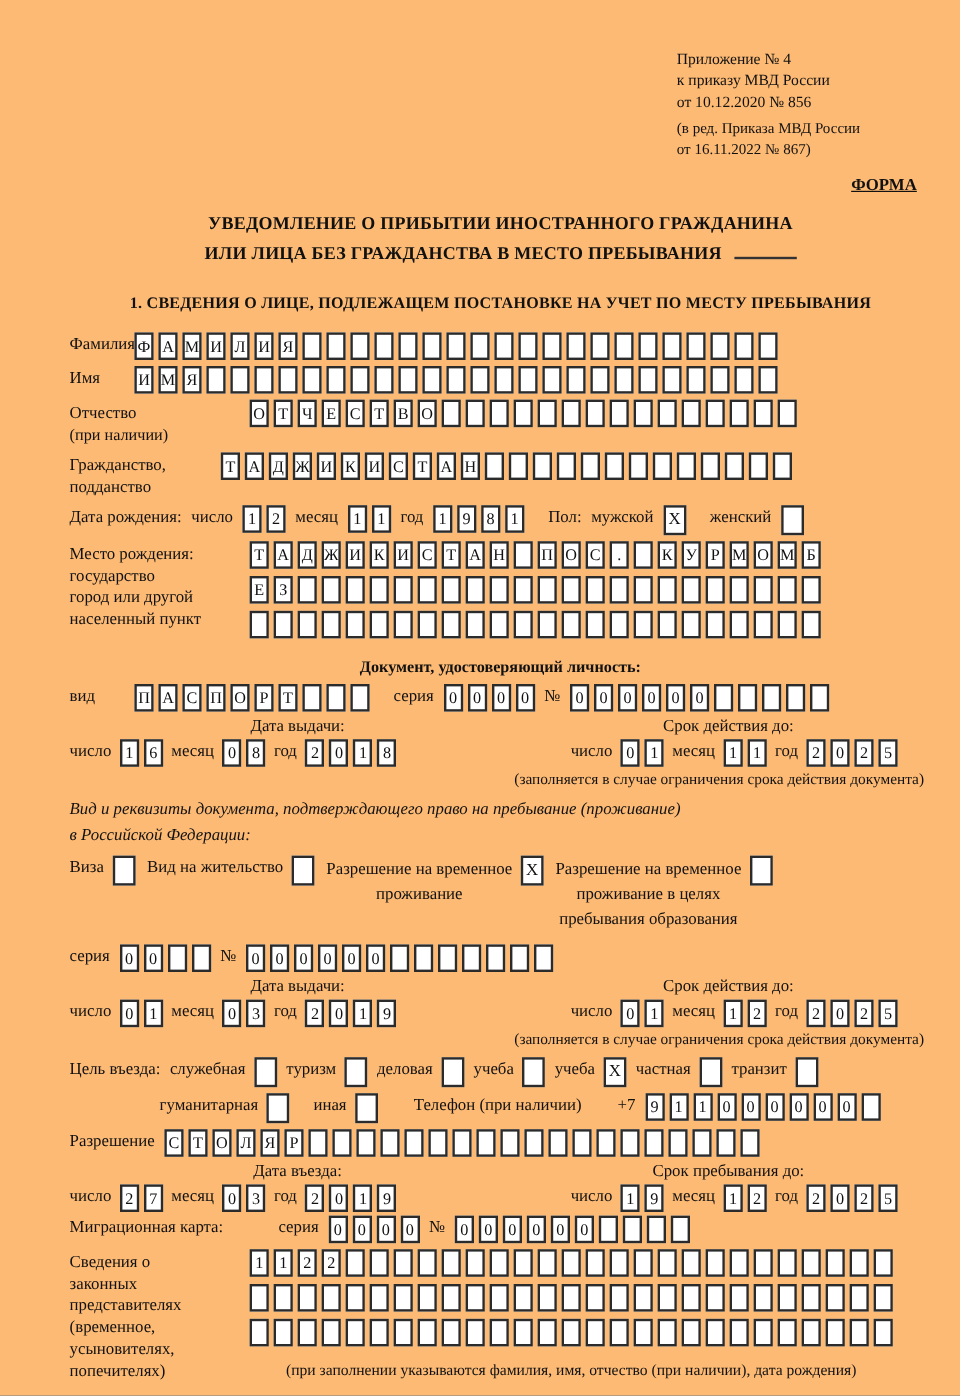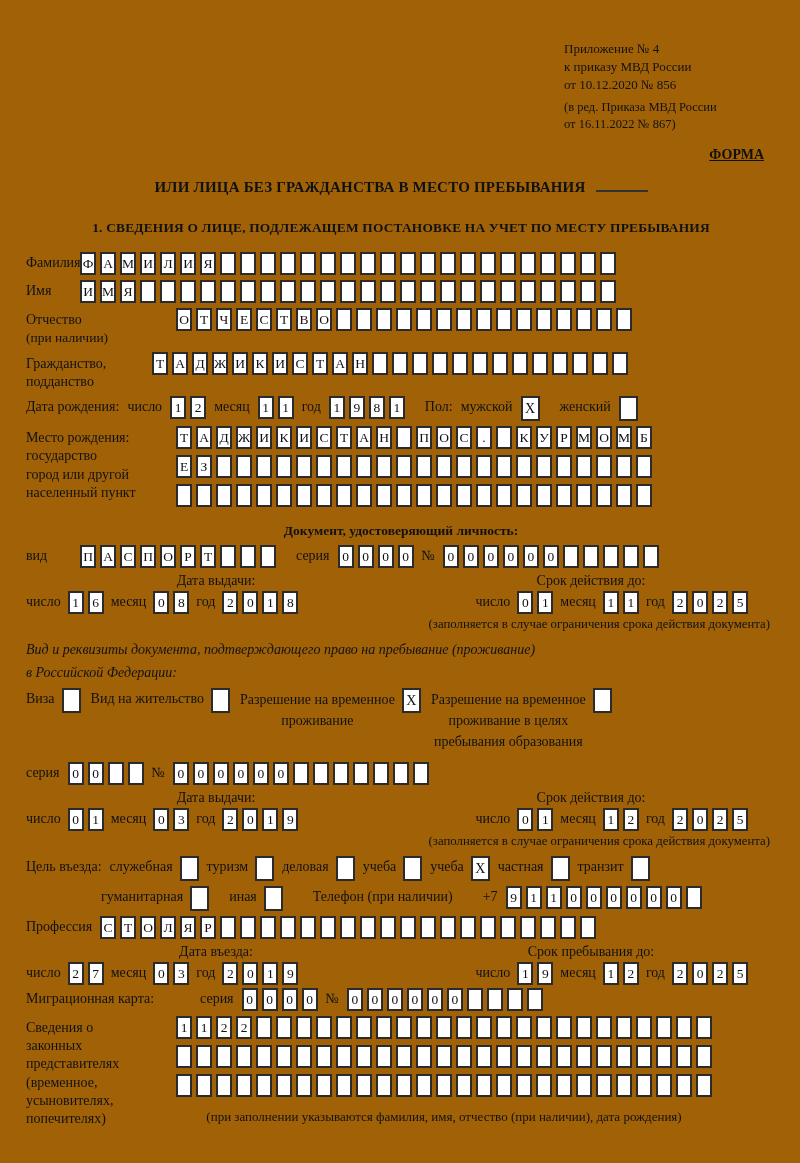--- a/index.html
+++ b/index.html
@@ -1,21 +1,21 @@
 <!DOCTYPE html>
 <html><head>
 <meta charset="utf-8">
 <style>
   * { margin:0; padding:0; box-sizing:border-box; }
   html,body { background:#888; }
   body { display:flex; justify-content:center; }
   .page {
-    width:800px; height:1163px; background:#a16207; color:#111;
+    width:800px; height:1163px; background:#fdba74; color:#111;
     font-family:"Liberation Serif","DejaVu Serif",serif;
-    padding:40px 24px 0 26px; overflow:hidden; position:relative;
+    padding:40px 24px 0 58px; overflow:hidden; position:relative;
   }
   .topright { margin-left:auto; width:212px; font-size:13px; line-height:1.38; }
   .topright .rev { font-size:12.5px; }
   .topright .gap { height:5px; }
   .forma { text-align:right; font-weight:bold; font-size:14px; margin-top:14px; padding-right:12px;text-decoration:underline; }
   .title { text-align:center; font-weight:bold; font-size:15px; line-height:1.65; margin-top:12px; letter-spacing:.2px; }
   .blank-line { display:inline-block; width:52px; border-bottom:2px solid #333; height:12px; margin-left:10px; }
   .sec-heading { text-align:center; font-weight:bold; font-size:13.4px; margin-top:20px; margin-bottom:16px; letter-spacing:.2px; }
 
   .frow { display:flex; align-items:flex-start; gap:8px; margin-bottom:5px; white-space:nowrap; }
@@ -66,20 +66,21 @@
     <div>Приложение № 4</div>
     <div>к приказу МВД России</div>
     <div>от 10.12.2020 № 856</div>
     <div class="gap"></div>
     <div class="rev">(в ред. Приказа МВД России</div>
     <div class="rev">от 16.11.2022 № 867)</div>
   </div>
   <div class="forma">ФОРМА</div>
 
   <div class="title">
+    <div>УВЕДОМЛЕНИЕ О ПРИБЫТИИ ИНОСТРАННОГО ГРАЖДАНИНА</div>
     <div><span>ИЛИ ЛИЦА БЕЗ ГРАЖДАНСТВА В МЕСТО ПРЕБЫВАНИЯ</span><span class="blank-line"></span></div>
   </div>
 
   <div class="sec-heading">1. СВЕДЕНИЯ О ЛИЦЕ, ПОДЛЕЖАЩЕМ ПОСТАНОВКЕ НА УЧЕТ ПО МЕСТУ ПРЕБЫВАНИЯ</div>
 
   <div class="frow">
     <span class="flabel w45">Фамилия</span>
     <span class="cellrow"><span class="cell">Ф</span><span class="cell">А</span><span class="cell">М</span><span class="cell">И</span><span class="cell">Л</span><span class="cell">И</span><span class="cell">Я</span><span class="cell"></span><span class="cell"></span><span class="cell"></span><span class="cell"></span><span class="cell"></span><span class="cell"></span><span class="cell"></span><span class="cell"></span><span class="cell"></span><span class="cell"></span><span class="cell"></span><span class="cell"></span><span class="cell"></span><span class="cell"></span><span class="cell"></span><span class="cell"></span><span class="cell"></span><span class="cell"></span><span class="cell"></span><span class="cell"></span></span>
   </div>
 
@@ -267,21 +268,21 @@
     <span class="opt ml12">
         <span class="olabel">иная</span>
         <span class="cb"></span>
       </span>
     <span class="dlab ml25">Телефон (при наличии)</span>
     <span class="dlab ml25">+7</span>
     <span class="cellrow"><span class="cell">9</span><span class="cell">1</span><span class="cell">1</span><span class="cell">0</span><span class="cell">0</span><span class="cell">0</span><span class="cell">0</span><span class="cell">0</span><span class="cell">0</span><span class="cell"></span></span>
   </div>
 
   <div class="frow">
-    <span class="flabel">Профессия</span>
+    <span class="flabel">Разрешение</span>
     <span class="cellrow"><span class="cell">С</span><span class="cell">Т</span><span class="cell">О</span><span class="cell">Л</span><span class="cell">Я</span><span class="cell">Р</span><span class="cell"></span><span class="cell"></span><span class="cell"></span><span class="cell"></span><span class="cell"></span><span class="cell"></span><span class="cell"></span><span class="cell"></span><span class="cell"></span><span class="cell"></span><span class="cell"></span><span class="cell"></span><span class="cell"></span><span class="cell"></span><span class="cell"></span><span class="cell"></span><span class="cell"></span><span class="cell"></span><span class="cell"></span></span>
   </div>
 
   <div class="dhead">
     <span class="dh1">Дата въезда:</span>
     <span class="dh2">Срок пребывания до:</span>
   </div>
   <div class="drow">
     <span class="dg">
       <span class="dlab">число</span>

